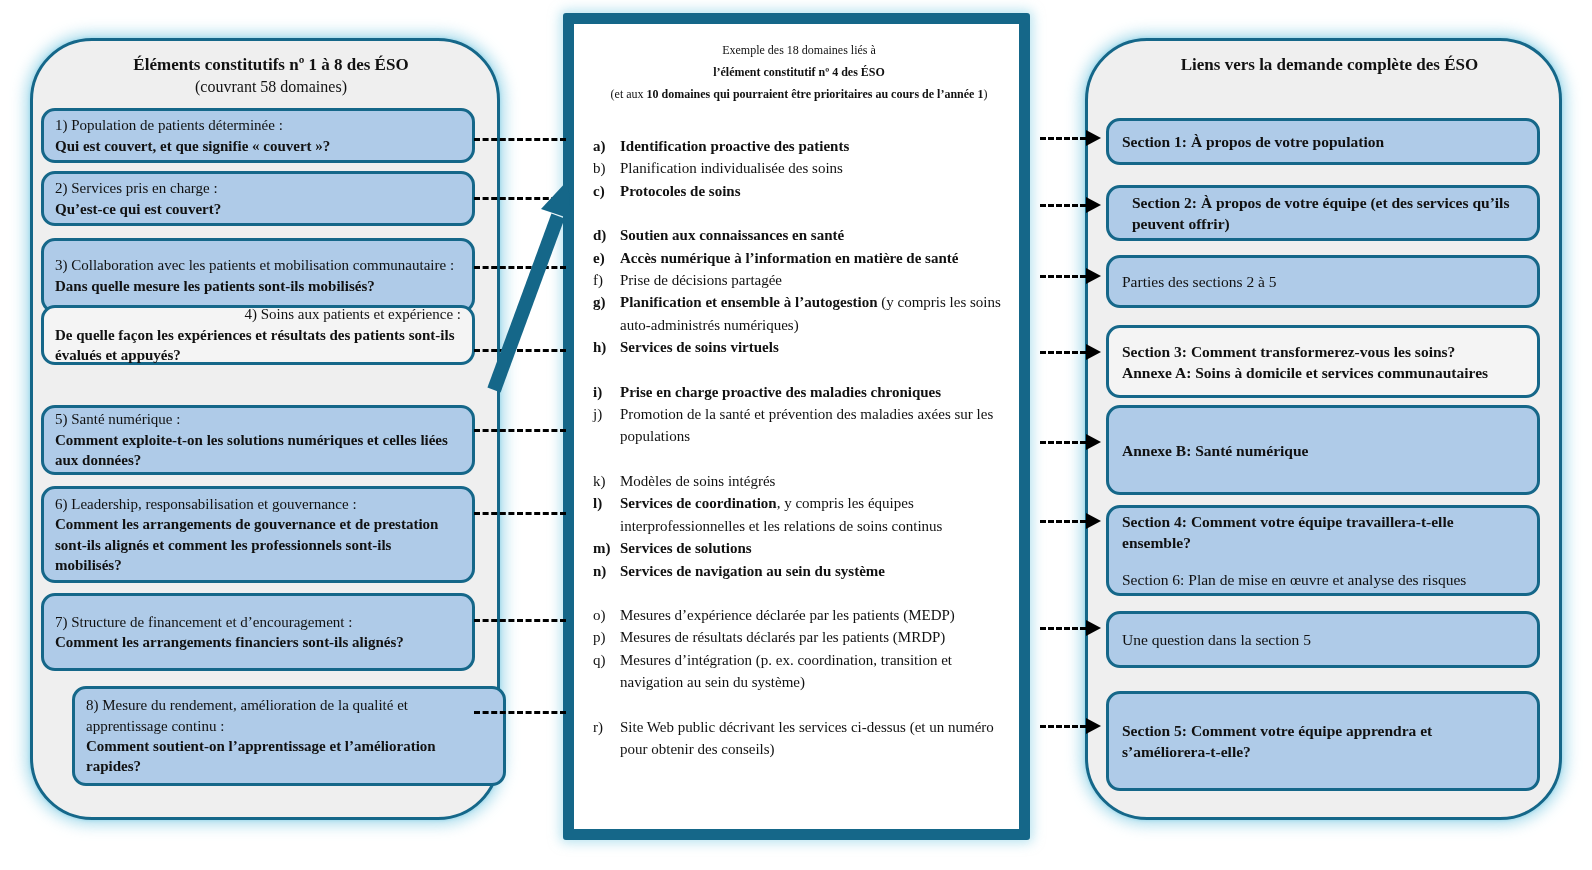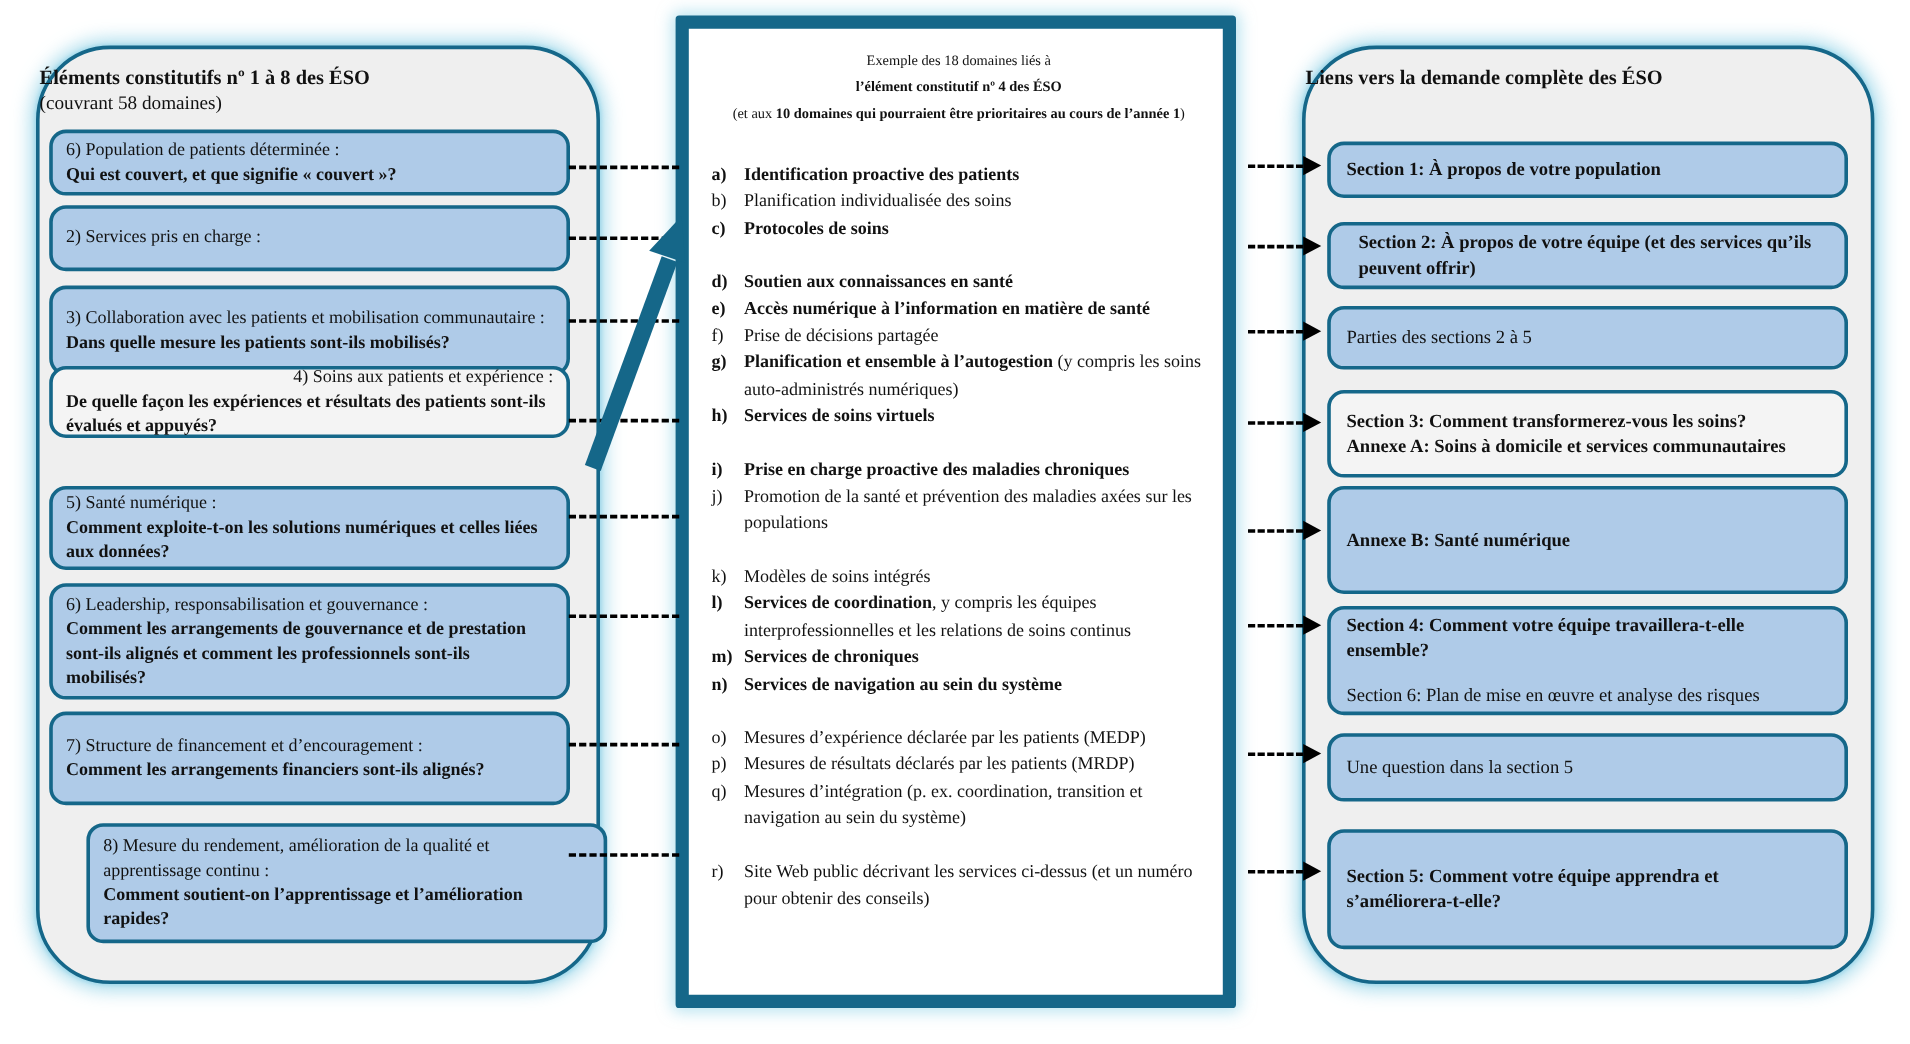--- a/index.html
+++ b/index.html
@@ -6,21 +6,21 @@
   body{font-family:"Liberation Serif","DejaVu Serif",serif;color:#111;}
   #stage{position:relative;width:1592px;height:870px;background:#ffffff;overflow:hidden;}
 
   
   .panel{position:absolute;background:#efefef;border:3px solid #156789;border-radius:62px;
          box-shadow:0 0 14px 5px rgba(130,205,228,.65),0 0 3px 1px rgba(130,205,228,.45);
          box-sizing:border-box;}
   #left-panel{left:30px;top:38px;width:470px;height:782px;}
   #right-panel{left:1085px;top:38px;width:477px;height:782px;}
 
-  .panel-title{position:absolute;top:13px;left:0;right:0;text-align:left;
+  .panel-title{position:absolute;top:13px;left:12px;right:0;text-align:center;
                font-size:17px;font-weight:bold;line-height:22px;}
   .panel-subtitle{font-weight:normal;font-size:16px;}
 
   
   .side-box,.right-box{position:absolute;background:#afcbe8;border:3px solid #156789;border-radius:14px;
             box-sizing:border-box;font-size:15px;line-height:20.4px;padding:2px 11px;
             display:flex;flex-direction:column;justify-content:center;}
   .side-box{left:8px;width:434px;}
   .right-box{left:18px;width:434px;padding:2px 13px;font-size:15.5px;line-height:21px;}
   .light{background:#f4f4f4;}
@@ -57,25 +57,26 @@
 
 <div id="stage">
 
   <div id="left-panel" class="panel">
     <div class="panel-title">
       <div>Éléments constitutifs nº 1 à 8 des ÉSO</div>
       <div class="panel-subtitle">(couvrant 58 domaines)</div>
     </div>
     <div id="left-boxes">
         <div class="side-box" style="top: 67px; height: 55px;">
-          <div class="box-label">6) Population de patients déterminée :</div>
+          <div class="box-label">1) Population de patients déterminée :</div>
           <div class="box-question">Qui est couvert, et que signifie « couvert »?</div>
         </div>
         <div class="side-box" style="top: 130px; height: 55px;">
           <div class="box-label">2) Services pris en charge :</div>
+          <div class="box-question">Qu’est-ce qui est couvert?</div>
         </div>
         <div class="side-box" style="top: 197px; height: 75px;">
           <div class="box-label">3) Collaboration avec les patients et mobilisation communautaire :</div>
           <div class="box-question">Dans quelle mesure les patients sont-ils mobilisés?</div>
         </div>
         <div class="side-box light" style="top: 264px; height: 60px; align-items: flex-end;">
           <div class="box-label">4) Soins aux patients et expérience :</div>
           <div class="box-question">De quelle façon les expériences et résultats des patients sont-ils évalués et appuyés?</div>
         </div>
         <div class="side-box" style="top: 364px; height: 70px;">
@@ -155,21 +156,21 @@
             <div class="item">
               <span class="item-label">k)</span>
               <span class="item-body"><span class="item-text"></span><span class="item-rest">Modèles de soins intégrés</span></span>
             </div>
             <div class="item b">
               <span class="item-label">l)</span>
               <span class="item-body"><span class="item-text">Services de coordination</span><span class="item-rest">, y compris les équipes interprofessionnelles et les relations de soins continus</span></span>
             </div>
             <div class="item b">
               <span class="item-label">m)</span>
-              <span class="item-body"><span class="item-text">Services de chroniques</span><span class="item-rest"></span></span>
+              <span class="item-body"><span class="item-text">Services de solutions</span><span class="item-rest"></span></span>
             </div>
             <div class="item b">
               <span class="item-label">n)</span>
               <span class="item-body"><span class="item-text">Services de navigation au sein du système</span><span class="item-rest"></span></span>
             </div>
           </div>
           <div class="group">
             <div class="item">
               <span class="item-label">o)</span>
               <span class="item-body"><span class="item-text"></span><span class="item-rest">Mesures d’expérience déclarée par les patients (MEDP)</span></span>

